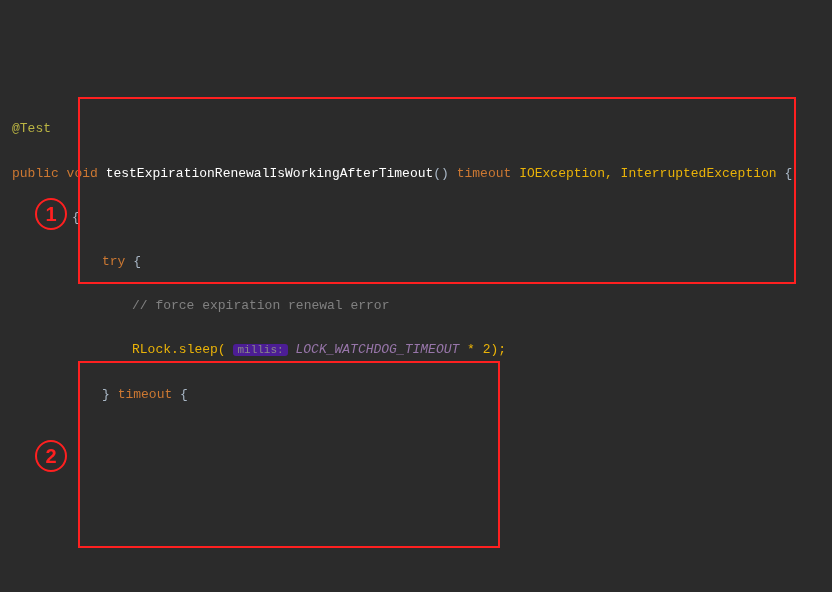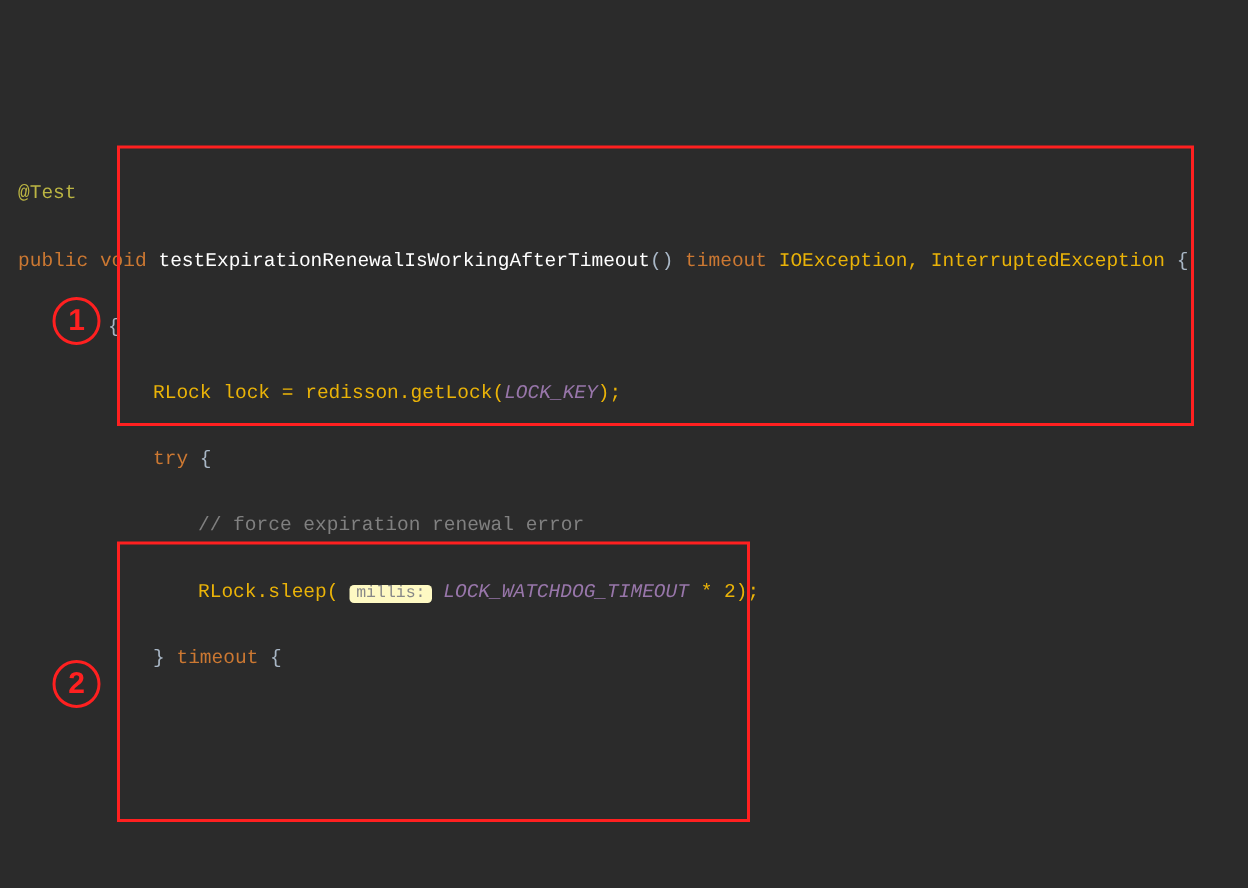--- a/index.html
+++ b/index.html
@@ -18,21 +18,21 @@
     }
     .line { display: block; }
     .indent2 { padding-left: 60px; }
     .indent3 { padding-left: 90px; }
     .indent4 { padding-left: 120px; }
     .annotation { color: #bbb543; }
     .keyword { color: #cc7832; text-align: center; }
     .method { color: #ffffff; }
     .comment { color: #808080; text-align: center; }
     .param-hint { 
-      background: #fef9c3; 
+      background: #4c1d95; 
       color: #888; 
       padding: 0 4px; 
       border-radius: 3px;
       font-size: 11px;
     }
     .italic-const { font-style: italic; color: #9876aa; }
     .plain { color: #eab308; }
     .paren { color: #a9b7c6; }
     .brace { color: #a9b7c6; }
     
@@ -72,21 +72,20 @@
   </style>
 </head>
 <body>
 
 
 
 <div>
 <span class="line"><span class="annotation">@Test</span></span>
 <span class="line"><span class="keyword">public void</span> <span class="method">testExpirationRenewalIsWorkingAfterTimeout</span><span class="paren">()</span> <span class="keyword">timeout</span> <span class="plain">IOException</span><span class="plain">, </span><span class="plain">InterruptedException</span> <span class="brace">{</span></span>
 <span class="line indent2"><span class="brace">{</span></span>
-<span class="line indent3"><span class="plain">RLock</span> <span class="plain">lock</span> <span class="plain">= redisson.getLock(</span><span class="italic-const">LOCK_KEY</span><span class="plain">);</span></span>
 <span class="line indent3"><span class="keyword">try</span> <span class="brace">{</span></span>
 <span class="line indent4"><span class="comment">// force expiration renewal error</span></span>
 <span class="line indent4"><span class="plain">RLock</span><span class="plain">.</span><span class="plain" style="">sleep</span><span class="plain">( </span><span class="param-hint">millis:</span> <span class="italic-const">LOCK_WATCHDOG_TIMEOUT</span><span class="plain"> * 2);</span></span>
 <span class="line indent3"><span class="brace">}</span> <span class="keyword">timeout</span> <span class="brace">{</span></span>
 
 
 
 
 
 

